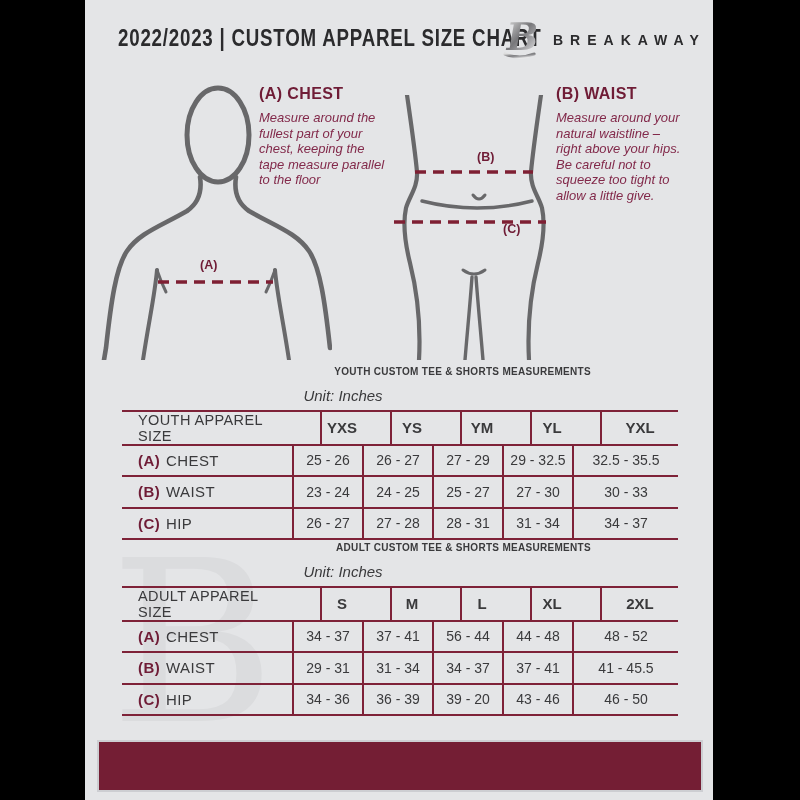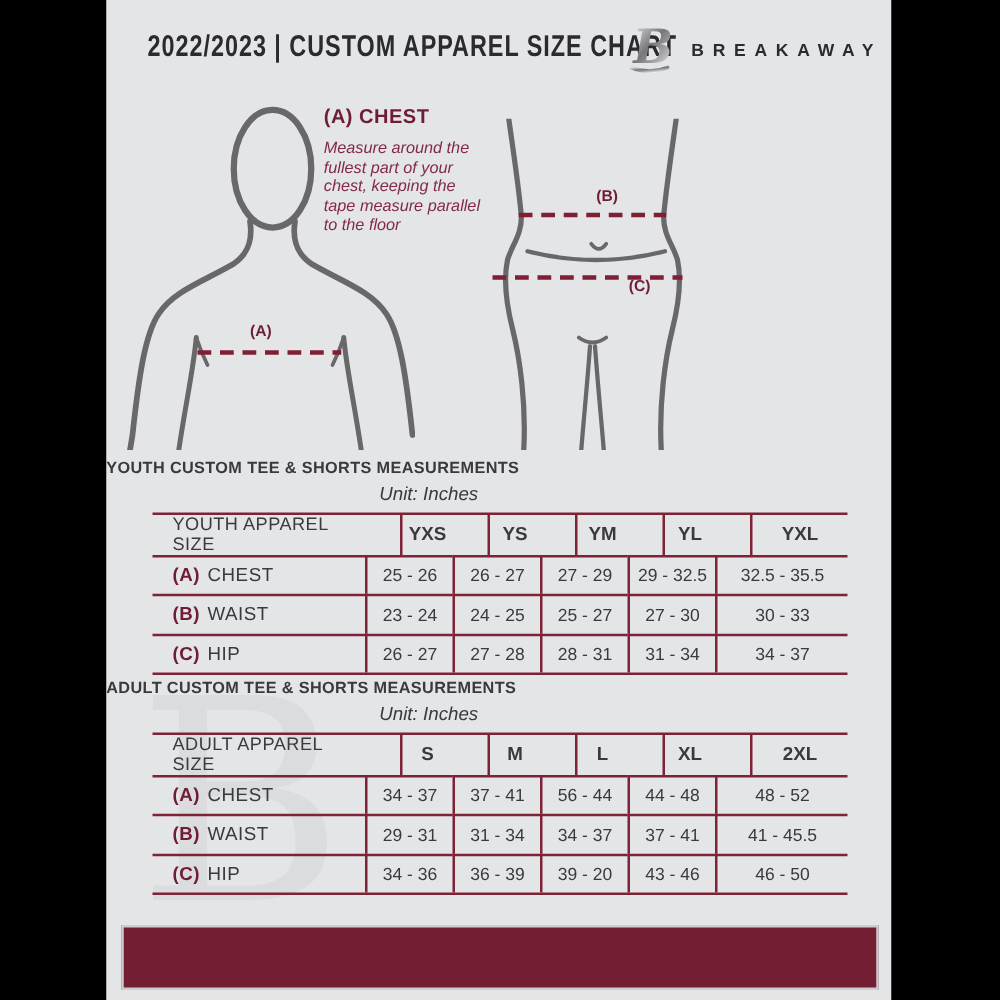--- a/index.html
+++ b/index.html
@@ -28,21 +28,21 @@
     letter-spacing:7px;color:var(--ink-dark);white-space:nowrap;}
 
   .figure-svg{position:absolute;}
   .meas-label{position:absolute;font-size:12.5px;font-weight:bold;color:var(--maroon-text);}
 
   .guide{position:absolute;}
   .guide h3{margin:0;font-size:16px;font-weight:800;color:var(--maroon-text);letter-spacing:.4px;}
   .guide p{margin:7px 0 0 0;font-size:13px;font-style:italic;line-height:15.5px;
     color:var(--maroon-body);white-space:pre-line;}
 
-  .sec-title{position:absolute;left:0;width:506px;text-align:left;font-size:13px;
+  .sec-title{position:absolute;left:0;width:506px;text-align:right;font-size:10px;
     font-weight:bold;color:var(--ink);letter-spacing:.3px;}
   .sec-unit{position:absolute;left:0;width:516px;text-align:center;font-size:15px;
     font-style:italic;color:var(--ink);}
 
   .tbl{position:absolute;left:37px;width:556px;display:grid;
     grid-template-columns:170px 70px 70px 70px 70px 106px;grid-auto-rows:31.5px;
     border-top:2px solid var(--line);border-bottom:2px solid var(--line);}
   .tbl .c{display:flex;align-items:center;justify-content:center;font-size:14px;color:var(--ink);}
   .tbl .v{border-left:2px solid var(--line);}
   .tbl .nt{border-top:2px solid var(--line);}
@@ -109,20 +109,27 @@
 
     <div class="guide" style="left:174px;top:85px;width:190px">
       <h3>(A) CHEST</h3>
       <p>Measure around the
 fullest part of your
 chest, keeping the
 tape measure parallel
 to the floor</p>
     </div>
     <div class="guide" style="left:471px;top:85px;width:160px">
+      <h3>(B) WAIST</h3>
+      <p>Measure around your
+natural waistline –
+right above your hips.
+Be careful not to
+squeeze too tight to
+allow a little give.</p>
     </div>
 
     <div class="sec-title" style="top:366px">YOUTH CUSTOM TEE &amp; SHORTS MEASUREMENTS</div>
     <div class="sec-unit" style="top:387px">Unit: Inches</div>
 
     <div class="tbl" style="top:410px">
       <div class="c lab">YOUTH APPAREL SIZE</div>
       <div class="c v hdr">YXS</div>
       <div class="c v hdr">YS</div>
       <div class="c v hdr">YM</div>

